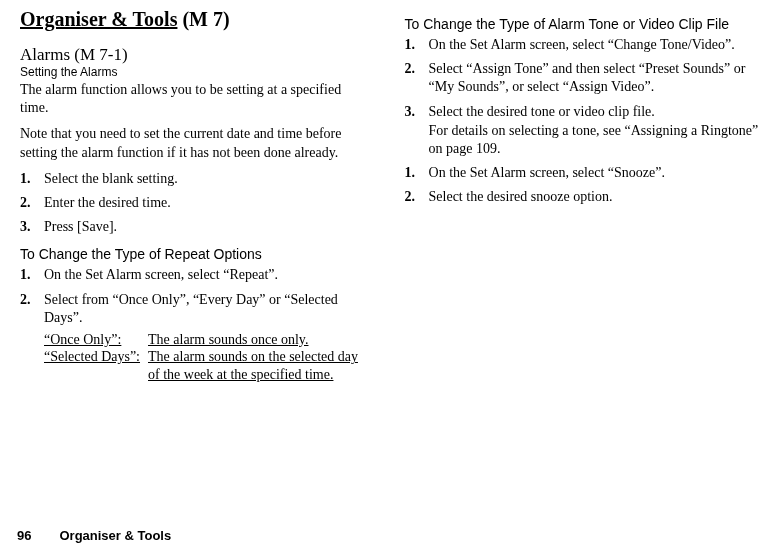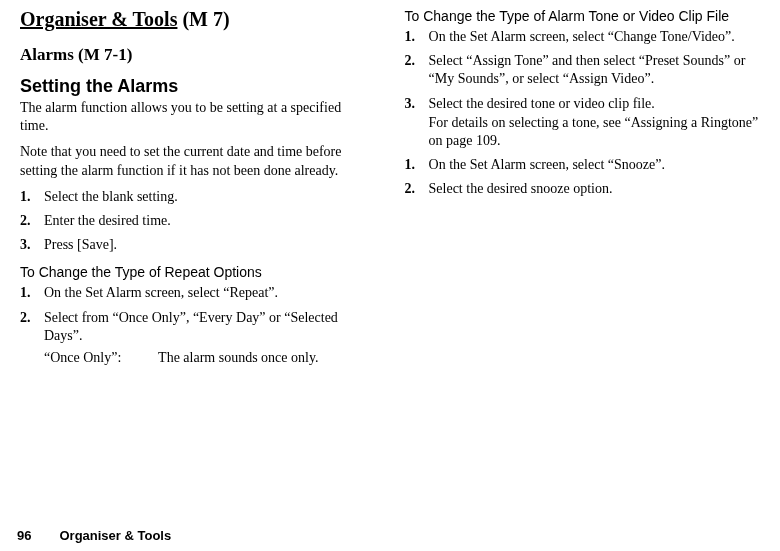--- a/index.html
+++ b/index.html
@@ -21,27 +21,27 @@
     .col-left { width: 355px; }
     .col-right { width: 370px; }
     .h1 {
       font-size: 20px;
       font-weight: bold;
       margin-bottom: 14px;
     }
     .h1 .underlined { text-decoration: underline; }
     .h2 {
       font-size: 17px;
-      font-weight: bold;
-      margin-bottom: 11px;
+      font-weight: normal;
+      margin-bottom: 0;
     }
     .h3 {
       font-family: Arial, Helvetica, sans-serif;
-      font-size: 18px;
-      font-weight: bold;
+      font-size: 12px;
+      font-weight: normal;
       margin-bottom: 2px;
     }
     .h4 {
       font-family: Arial, Helvetica, sans-serif;
       font-size: 14px;
       font-weight: normal;
       margin-top: 10px;
       margin-bottom: 4px;
     }
     .para {
@@ -76,20 +76,21 @@
       flex: 1;
     }
     .sub-para {
       margin-top: 1px;
       line-height: 1.3;
     }
     .options-table {
       margin-top: 4px;
       display: table;
       width: 100%;
+      text-decoration: underline;
     }
     .opt-row { display: table-row; }
     .opt-label {
       display: table-cell;
       vertical-align: top;
       padding-right: 8px;
       white-space: nowrap;
       line-height: 1.25;
     }
     .opt-desc {
@@ -149,28 +150,32 @@
         </li>
       <li>
           <span class="num">2.</span>
         <div class="step-body">
           <span>Select from “Once Only”, “Every Day” or “Selected Days”.</span>
           <div class="options-table">
             <div class="opt-row">
               <div class="opt-label">“Once Only”:</div>
               <div class="opt-desc">The alarm sounds once only.</div>
             </div>
+            <div class="opt-row">
+              <div class="opt-label">“Selected Days”:</div>
+              <div class="opt-desc">The alarm sounds on the selected day of the week at the specified time.</div>
+            </div>
           </div>
         </div>
       </li>
     </ol>
   </div>
 
   <div class="col-right">
-    <div class="h4" style="margin-top:0;">To Change the Type of Alarm Tone or Video Clip File</div>
+    <div class="h4" style="margin-top:8px;">To Change the Type of Alarm Tone or Video Clip File</div>
     <ol class="steps">
       <li>
           <span class="num">1.</span>
           <span class="step-body">On the Set Alarm screen, select “Change Tone/Video”.</span>
         </li>
       <li>
           <span class="num">2.</span>
           <span class="step-body">Select “Assign Tone” and then select “Preset Sounds” or “My Sounds”, or select “Assign Video”.</span>
         </li>
       <li>

